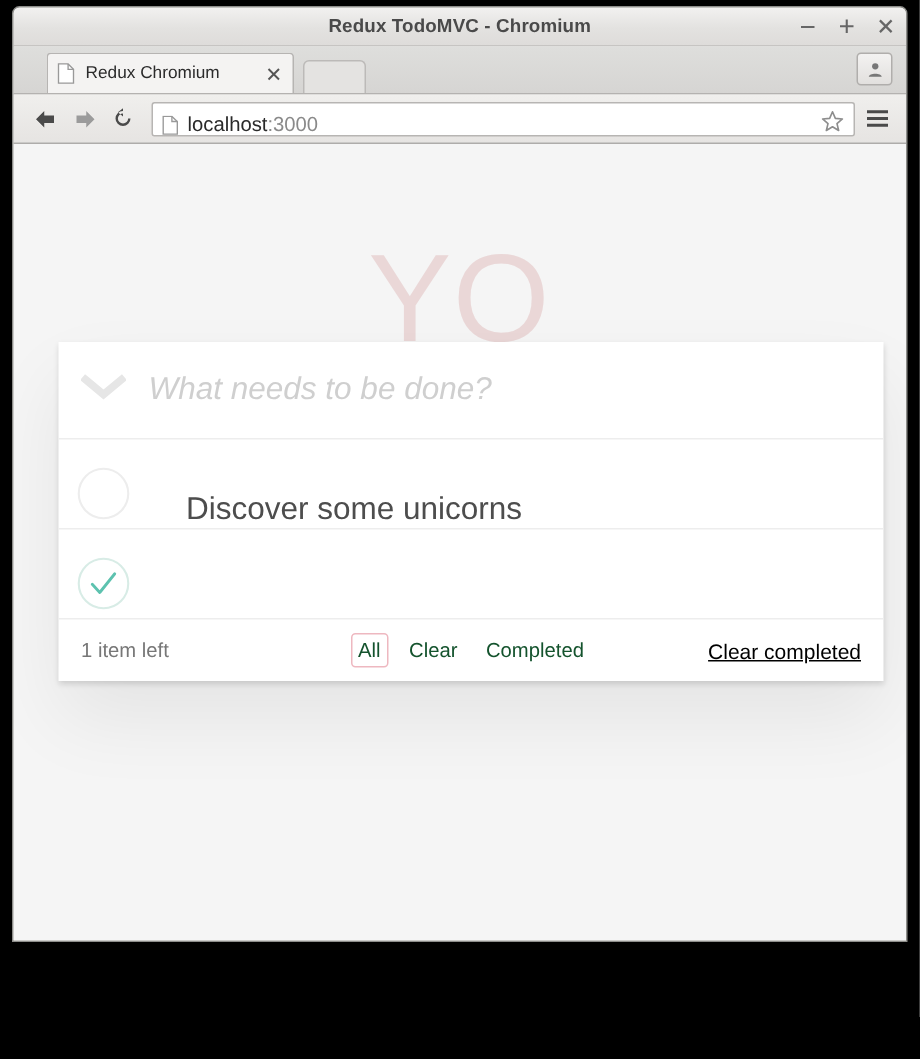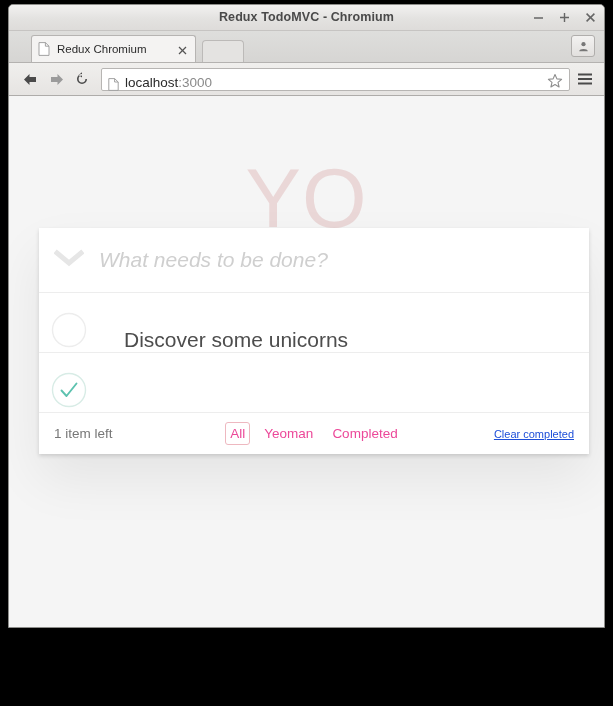--- a/index.html
+++ b/index.html
@@ -296,33 +296,33 @@
     left: 0; right: 0;
     text-align: center;
     display: flex;
     justify-content: center;
     gap: 9px;
     pointer-events: none;
   }
   .filter-link {
     pointer-events: auto;
     font-size: 13.5px;
-    color: #ec4899;
+    color: #14532d;
     padding: 3px 4px;
     border: 1px solid transparent;
     border-radius: 3px;
     text-decoration: none;
   }
   .filter-link.selected {
     border-color: #eeb8c0;
   }
   .clear-completed {
     margin-left: auto;
-    font-size: 11px;
-    color: #1d4ed8;
+    font-size: 14px;
+    color: #000000;
     text-decoration: underline;
     position: relative;
     z-index: 2;
   }
 </style>
 </head>
 <body>
 
 <div class="window">
 
@@ -454,21 +454,21 @@
             </span>
           </div>
         </li>
 
       </ul>
 
       <footer class="footer">
         <span class="todo-count">1 item left</span>
         <div class="filters">
           <a class="filter-link selected" href="#">All</a>
-          <a class="filter-link" href="#">Yeoman</a>
+          <a class="filter-link" href="#">Clear</a>
           <a class="filter-link" href="#">Completed</a>
         </div>
         <span class="clear-completed">Clear completed</span>
       </footer>
 
     </section>
   </div>
 </div>
 
 </body></html>

